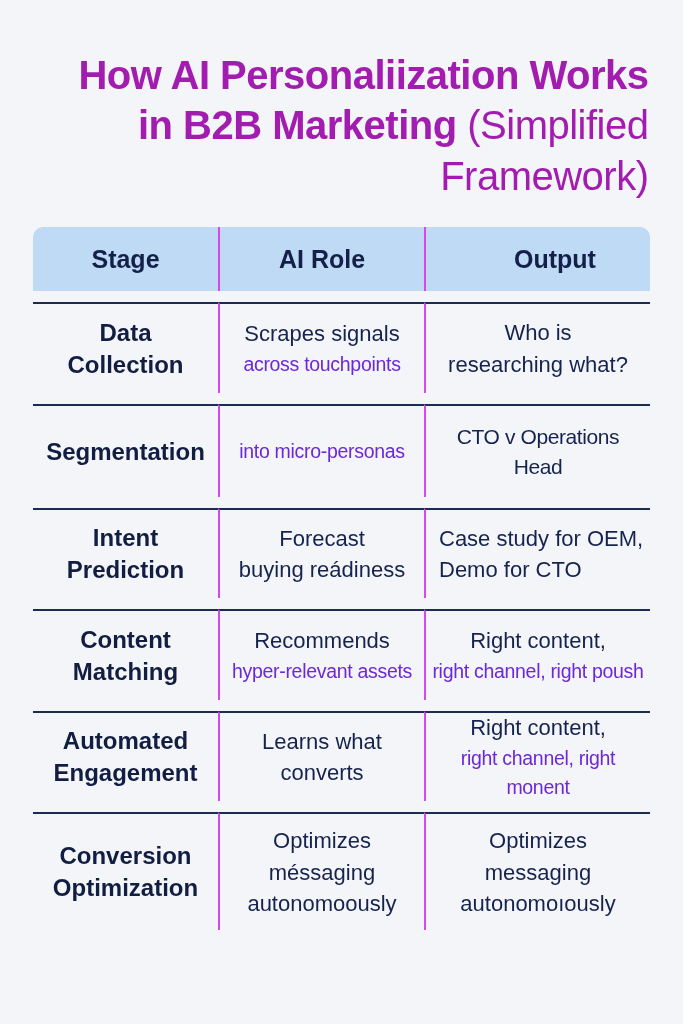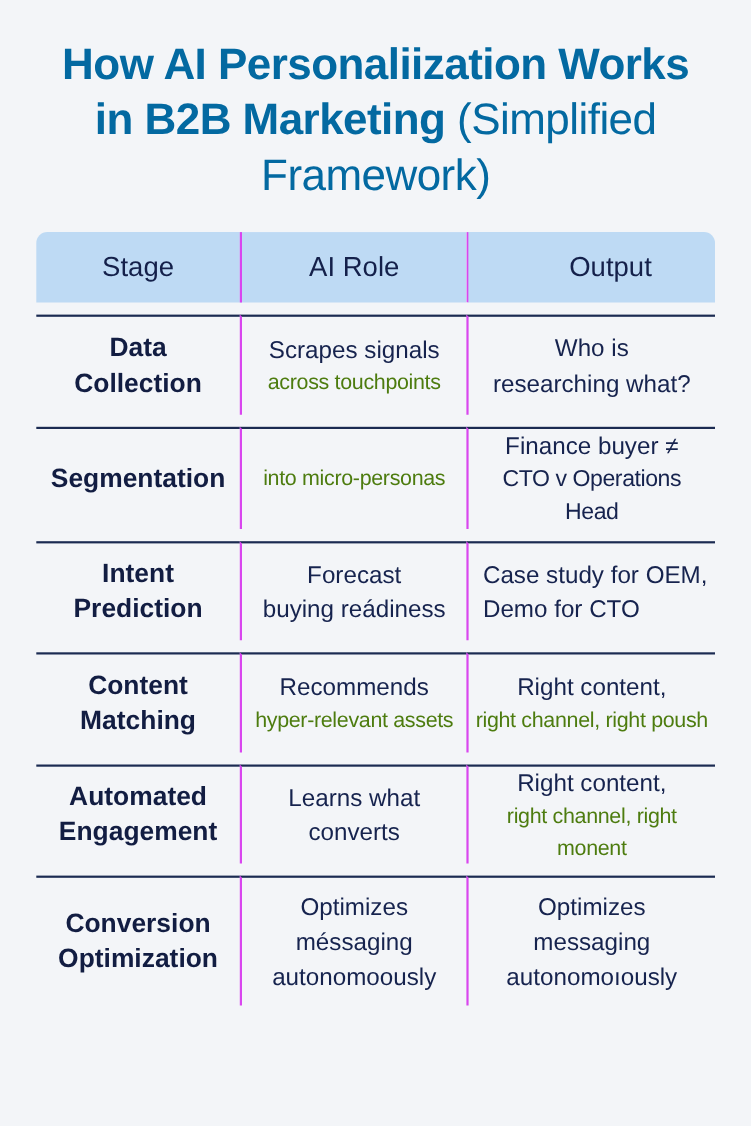--- a/index.html
+++ b/index.html
@@ -11,25 +11,25 @@
     margin: 0 auto;
     background: #f3f5f8;
     font-family: "Liberation Sans", sans-serif;
     color: #15224a;
     overflow: hidden;
   }
   
   .title {
     padding-top: 34px;
     max-width: 614px;
-    margin: 0 auto;
-    text-align: center;
+    margin: 16px auto;
+    text-align: right;
     font-size: 40px;
     line-height: 1.26;
-    color: #0369a1;
+    color: #a21caf;
     letter-spacing: -0.5px;
   }
   .title .main { font-weight: bold; }
   .title .paren { font-weight: normal; }
   
   .table {
     margin: 26px 33px 0 33px;
     display: grid;
     grid-template-columns: 185px 206px 226px;
     grid-template-rows: 64px 102px 104px 101px 102px 101px 129px;
@@ -40,35 +40,35 @@
     flex-direction: column;
     justify-content: center;
     align-items: center;
     text-align: center;
     padding: 4px 6px;
   }
   .cell.col2, .cell.col3 { border-left: 2px solid #d946ef; }
   .body-cell { border-top: 2px solid #1b2b52; margin-top: 11px; }
   .hdr {
     background: #bedaf4;
-    font-weight: normal;
+    font-weight: bold;
     font-size: 25px;
     color: #14204a;
   }
   .hdr.col1 { border-radius: 10px 0 0 0; }
   .hdr.col3 { border-radius: 0 10px 0 0; padding-left: 40px; }
   .stage {
     font-weight: bold;
     font-size: 24px;
     white-space: pre-line;
     line-height: 1.33;
     color: #121d42;
   }
   .ln { font-size: 22px; line-height: 1.42; color: #16234e; }
-  .ln-sm { font-size: 19.5px; line-height: 1.5; letter-spacing: -0.3px; color: #4d7c0f; text-align: center; }
+  .ln-sm { font-size: 19.5px; line-height: 1.5; letter-spacing: -0.3px; color: #6d28d9; text-align: center; }
   .ln-tight { font-size: 21px; letter-spacing: -0.4px; text-align: center; }
   .cell.left { align-items: flex-start; text-align: left; padding-left: 13px; }
 </style>
 </head>
 <body>
 
 <div class="page">
 
   <h1 class="title"><span class="main">How AI Personaliization Works in B2B Marketing</span> <span class="paren">(Simplified Framework)</span></h1>
 
@@ -92,21 +92,20 @@
         <span class="ln">researching what?</span>
       </div>
     </div>
 
     <div class="row">
       <div class="cell body-cell col1 stage">Segmentation</div>
       <div class="cell body-cell col2">
         <span class="ln-sm">into micro-personas</span>
       </div>
       <div class="cell body-cell col3">
-        <span class="ln">Finance buyer ≠</span>
         <span class="ln ln-tight">CTO v Operations Head</span>
       </div>
     </div>
 
     <div class="row">
       <div class="cell body-cell col1 stage">Intent
 Prediction</div>
       <div class="cell body-cell col2">
         <span class="ln">Forecast</span>
         <span class="ln">buying reádiness</span>

